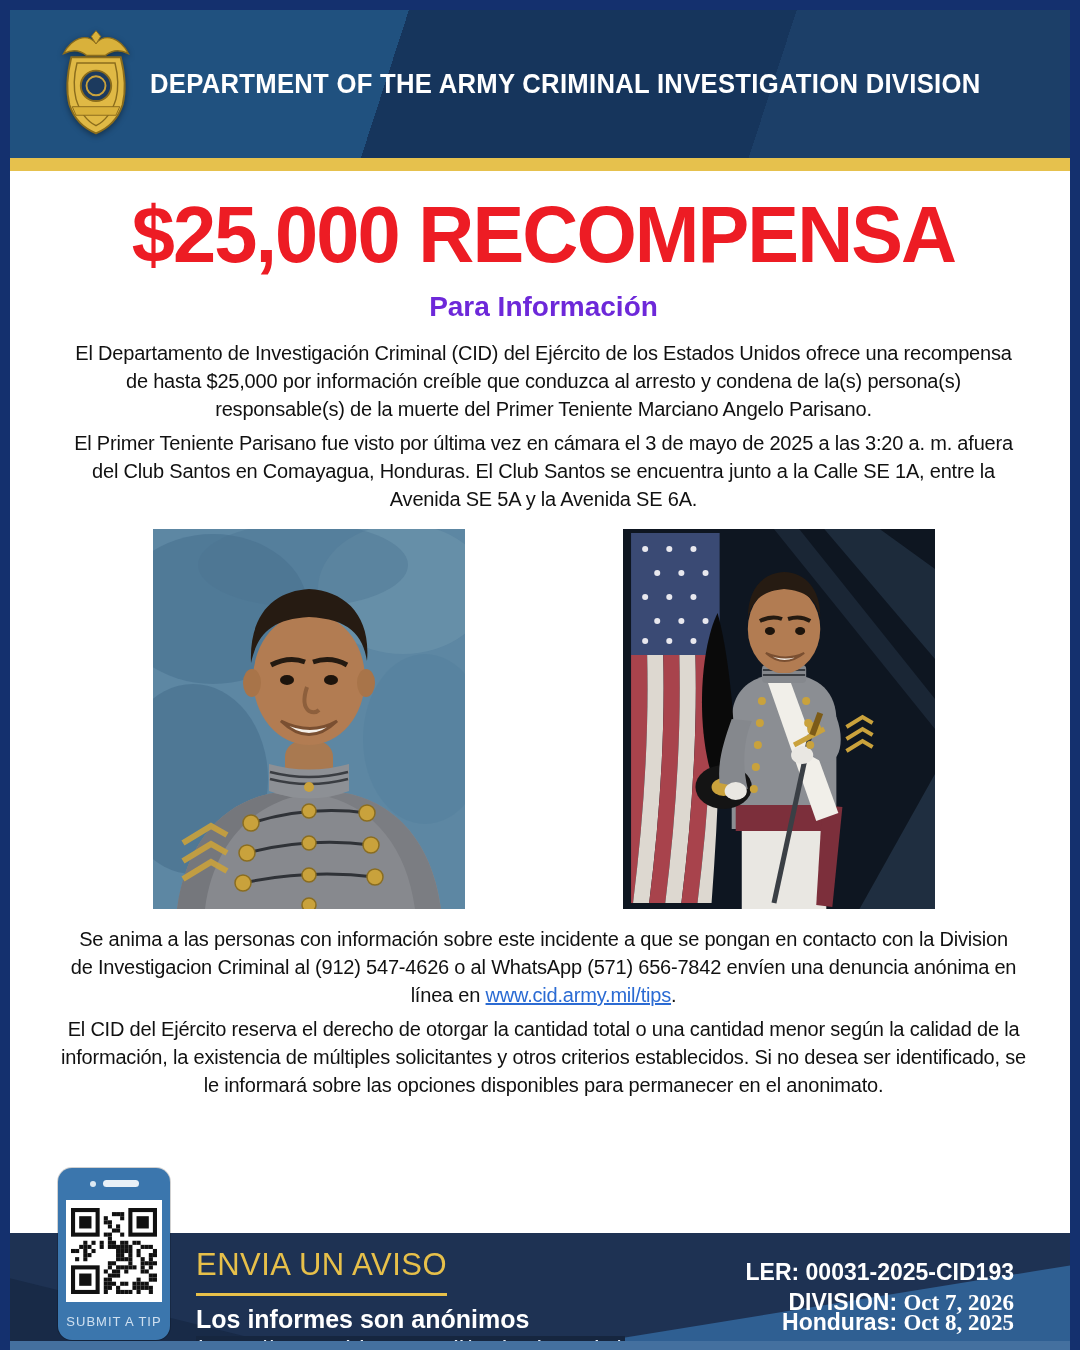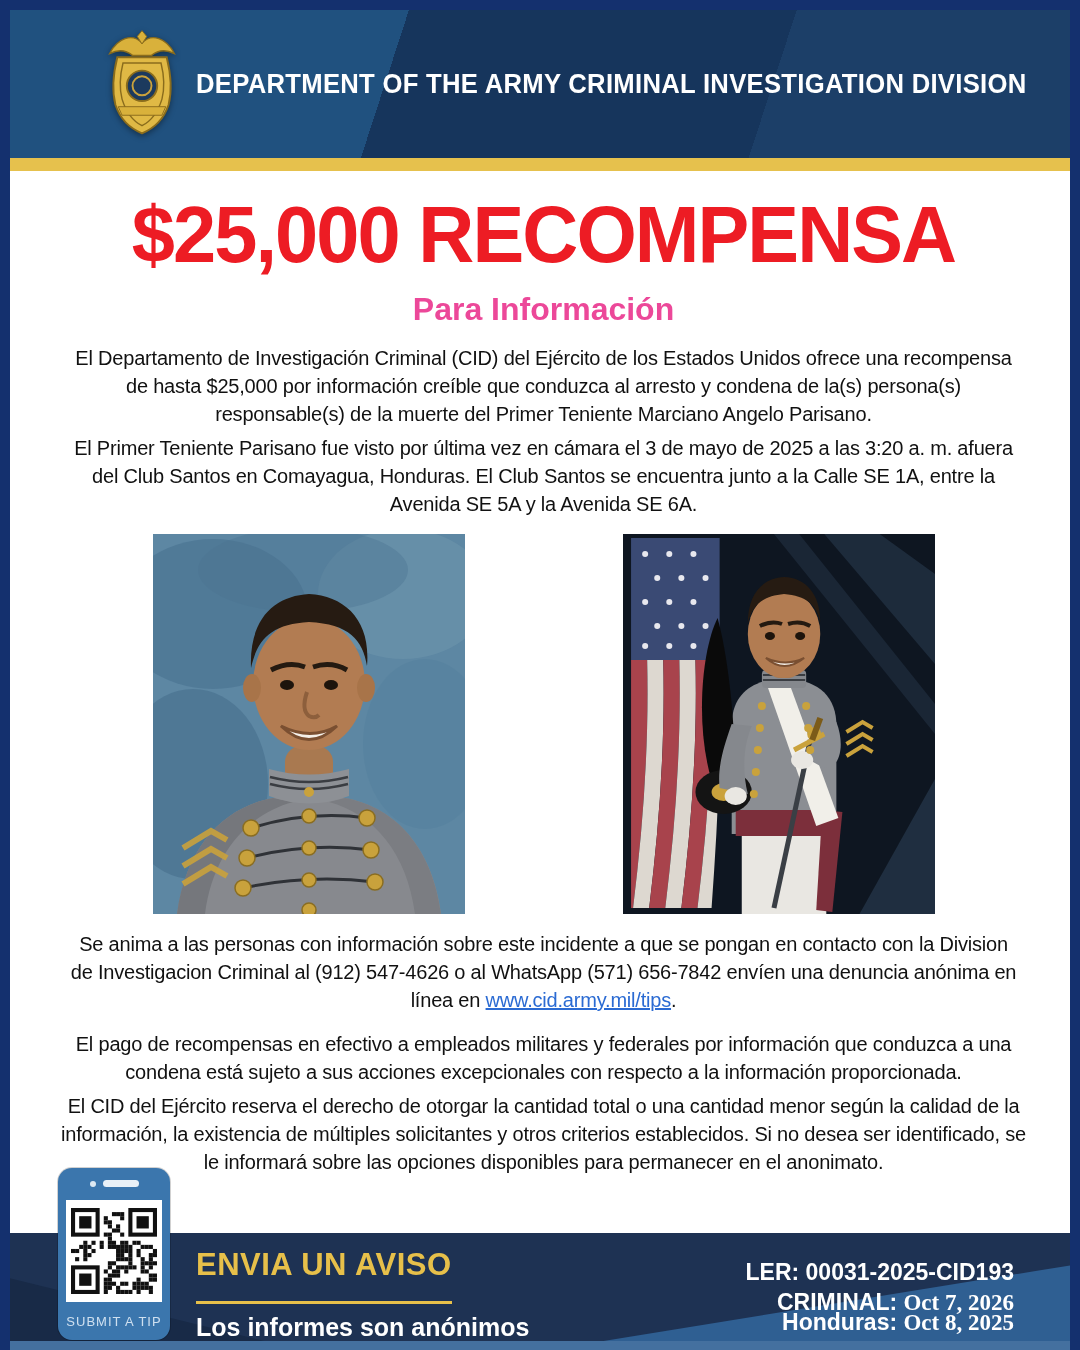--- a/index.html
+++ b/index.html
@@ -6,35 +6,34 @@
   .page {
     position:relative; width:1080px; height:1350px; box-sizing:border-box;
     margin:0 auto; background:#ffffff; overflow:hidden;
     border:10px solid #14306e; border-bottom:none;
     font-family:"Liberation Sans", sans-serif;
   }
   
   .header {
     position:relative; height:148px; display:flex; align-items:center;
     background:linear-gradient(108deg,#20517f 0%,#20517f 36%,#16355c 36%,#16355c 71%,#1c3f68 71%,#1c3f68 100%);
-    justify-content:flex-end;
   }
   .header .badge { margin-left:48px; flex:0 0 auto; filter:drop-shadow(0 2px 3px rgba(0,0,0,.4)); }
   .agency-title {
     margin-left:16px; color:#ffffff; font-size:27px; font-weight:bold;
     letter-spacing:.3px; white-space:nowrap; transform:scaleX(.95); transform-origin:left center;
   }
   .gold-stripe { height:13px; background:#e6c14d; }
   
   .main { text-align:center;padding-left:7px; }
   .reward-title {
     margin:24px 0 0; color:#ed1c24; font-size:80px; font-weight:bold;
     letter-spacing:-2px; line-height:1; transform:scaleX(.97);
   }
-  .reward-subtitle { margin:16px 0 0; color:#ec4899; font-size:32px; font-weight:bold; }
+  .reward-subtitle { margin:16px 0 0; color:#6d28d9; font-size:28px; font-weight:bold; }
   .main p {
     margin:16px auto 0; width:950px; color:#111; font-size:20px; font-weight:normal;
     line-height:1.4; letter-spacing:-.2px; text-align:center;
   }
   .main p.wide { width:985px; }
   .main p.tight { margin-top:6px; }
   .inline-link { color:#2b6bd3; text-decoration:underline; }
   
   .photos { display:flex; justify-content:center; gap:158px; margin-top:16px; }
   .photo { width:312px; height:380px; background:#ccc; }
@@ -48,22 +47,22 @@
     content:""; position:absolute; inset:0; background:#182a47;
     clip-path:polygon(0 42%, 24% 100%, 0 100%);
   }
   .footer::after {
     content:""; position:absolute; inset:0; background:#2f5f92;
     clip-path:polygon(56% 100%, 100% 30%, 100% 100%);
   }
   .bottom-strip { position:absolute; left:0; right:0; bottom:0; height:9px; background:#44709f; }
   .footer-left { position:absolute; left:186px; top:14px; z-index:2; }
   .envia-heading {
-    display:inline-block; color:#e7c04a; font-size:31px; font-weight:bold;
-    letter-spacing:.5px; padding-bottom:18px; border-bottom:3px solid #e7c04a;
+    display:inline-block; color:#e7c04a; font-size:31px; font-weight:normal;
+    letter-spacing:.5px; padding-bottom:10px; border-bottom:3px solid #e7c04a;
   }
   .anon-note { margin-top:9px; color:#ffffff; font-size:25px; font-weight:bold; }
   .tip-link {
     display:inline-block; margin-top:2px; color:#e9eff7; font-size:25px;
     text-decoration:underline; background:#16263f; padding:0 5px 2px 2px;
   }
   .footer-right { position:absolute; right:56px; top:24px; z-index:2; text-align:right;
                   color:#fff; font-weight:bold; font-size:23px; line-height:1.32; }
   .footer-updated { position:absolute; right:56px; bottom:5px; z-index:2; color:#fff;
                     font-weight:bold; font-size:23px; }
@@ -233,33 +232,32 @@
             <path d="M222,198 l16,-10 l10,6"></path>
             <path d="M222,210 l16,-10 l10,6"></path>
             <path d="M222,222 l16,-10 l10,6"></path>
           </g>
         </svg>
       </div>
     </div>
 
     <p><span>Se anima a las personas con información sobre este incidente a que se pongan en contacto con la Division de Investigacion Criminal al (912) 547-4626 o al WhatsApp (571) 656-7842 envíen una denuncia anónima en línea en </span><a class="inline-link" href="#">www.cid.army.mil/tips</a><span>.</span></p>
 
-    <p class="wide">El pago de recompensas en efectivo a empleados militares y federales por información que conduzca a una condena está sujeto a sus acciones excepcionales con respecto a la información proporcionada.</p>
     <p class="wide tight">El CID del Ejército reserva el derecho de otorgar la cantidad total o una cantidad menor según la calidad de la información, la existencia de múltiples solicitantes y otros criterios establecidos. Si no desea ser identificado, se le informará sobre las opciones disponibles para permanecer en el anonimato.</p>
   </div>
 
   <div class="footer">
     <div class="footer-left">
       <div class="envia-heading">ENVIA UN AVISO</div>
       <div class="anon-note">Los informes son anónimos</div>
       <a class="tip-link" href="#">https://www.cid.army.mil/Submit-a-Tip/</a>
     </div>
     <div class="footer-right">
       <div>LER: 00031-2025-CID193</div>
-      <div><span>CRIMINAL: </span><span class="serif-date">Oct 7, 2026</span></div>
+      <div><span>DIVISION: </span><span class="serif-date">Oct 7, 2026</span></div>
     </div>
     <div class="footer-updated"><span>Honduras: </span><span class="serif-date">Oct 8, 2025</span></div>
   </div>
   <div class="bottom-strip"></div>
 
   <div class="phone">
     <div class="speaker">
         <span class="dot"></span>
         <span class="dash"></span>
       </div>

